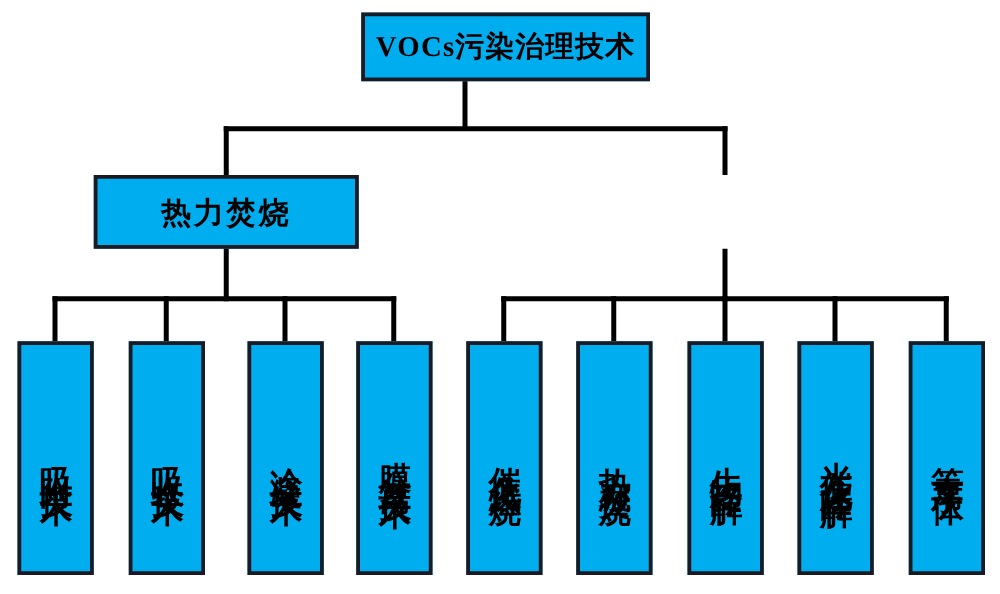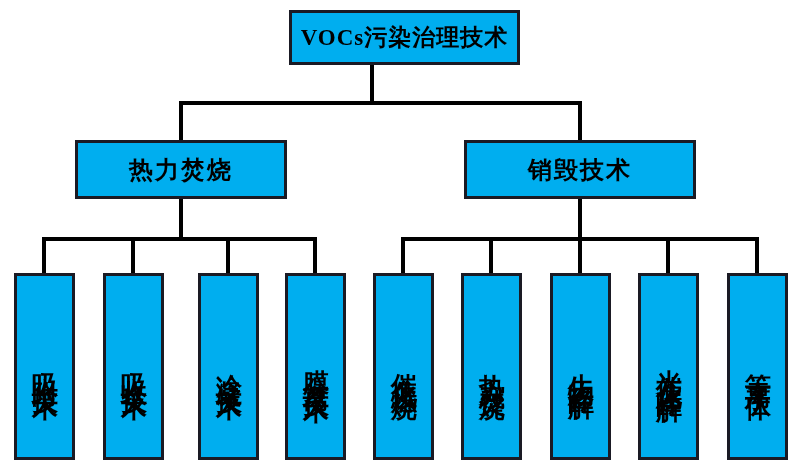--- a/index.html
+++ b/index.html
@@ -61,23 +61,20 @@
   </div>
 
   <div class="line" style="left:370px; top:65px; width:4px; height:38px;"></div>
   <div class="line" style="left:179px; top:101px; width:403px; height:4px;"></div>
   <div class="line" style="left:179px; top:101px; width:4px; height:39px;"></div>
   <div class="line" style="left:578px; top:101px; width:4px; height:39px;"></div>
 
   <div class="node node-branch" style="left:75px; top:140px; width:212px; height:59px;">
     <span class="label">热力焚烧</span>
   </div>
-  <div class="node node-branch" style="left:464px; top:140px; width:232px; height:59px;">
-    <span class="label">销毁技术</span>
-  </div>
 
   <div class="line" style="left:179px; top:199px; width:4px; height:42px;"></div>
   <div class="line" style="left:42px; top:237px; width:275px; height:4px;"></div>
   <div class="line" style="left:42px; top:237px; width:4px; height:36px;"></div>
   <div class="line" style="left:131px; top:237px; width:4px; height:36px;"></div>
   <div class="line" style="left:226px; top:237px; width:4px; height:36px;"></div>
   <div class="line" style="left:313px; top:237px; width:4px; height:36px;"></div>
 
   <div class="line" style="left:578px; top:199px; width:4px; height:42px;"></div>
   <div class="line" style="left:401px; top:237px; width:358px; height:4px;"></div>

